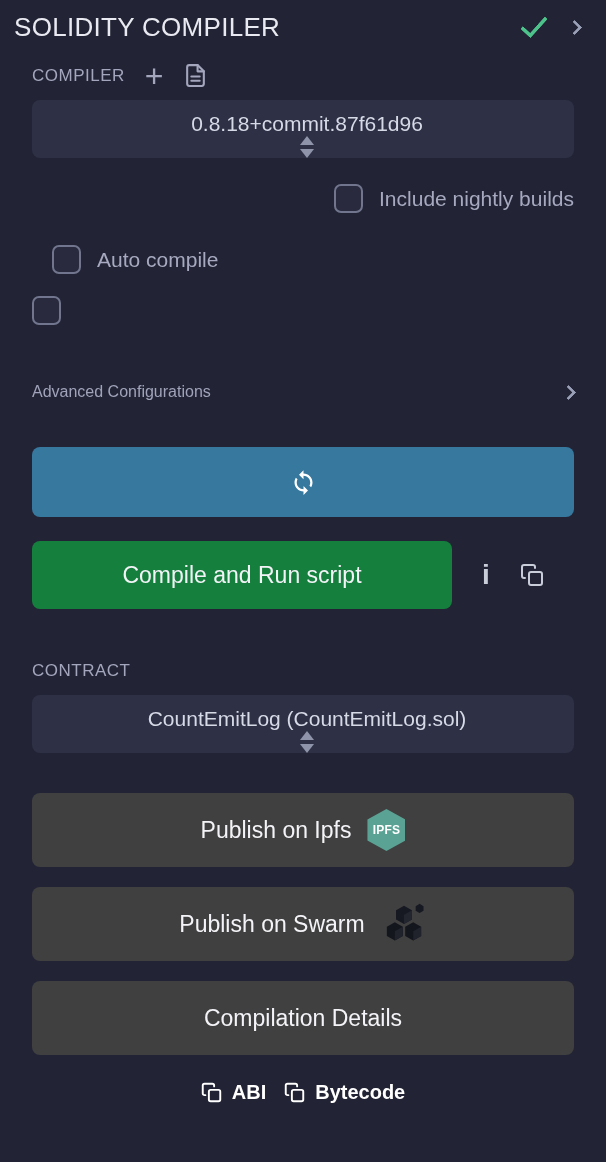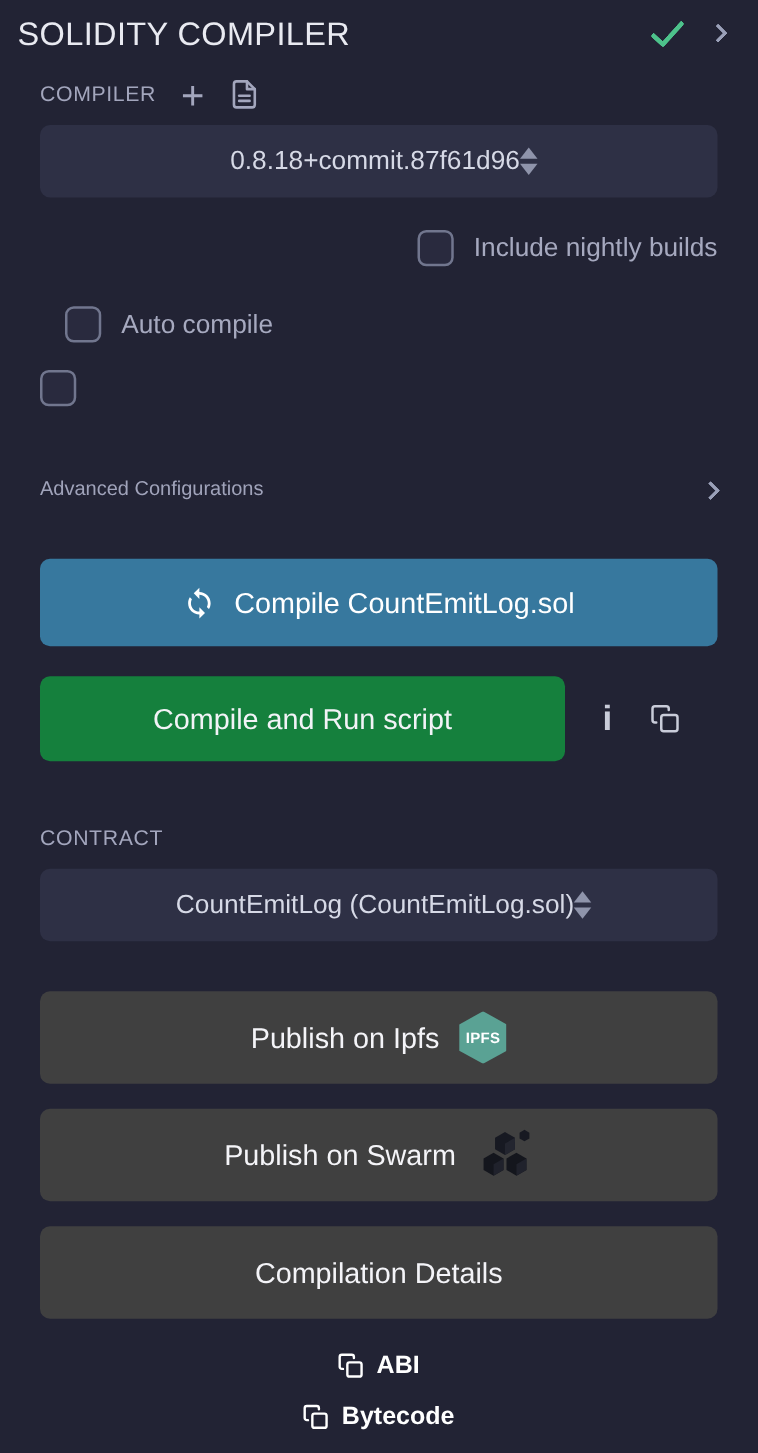--- a/index.html
+++ b/index.html
@@ -18,21 +18,21 @@
   .checkmark { display:inline-block; width:14px; height:26px; border-right:4px solid #4dc28b; border-bottom:4px solid #4dc28b; transform:rotate(42deg); border-radius:2px; margin-top:-8px; }
   .chev { display:inline-block; width:11px; height:11px; border-top:3px solid #9aa0b8; border-right:3px solid #9aa0b8; transform:rotate(45deg); border-radius:1px; }
 
   
   .compiler-row { margin:20px 32px 0; display:flex; align-items:center; gap:20px; color:#a3a6bd; }
   .small-caps-label { font-size:17px; letter-spacing:.5px; color:#a3a6bd; }
   .plus-icon { font-size:32px; font-weight:300; line-height:22px; color:#a3a6bd; cursor:pointer; }
   .icon-btn { background:none; border:0; cursor:pointer; display:flex; align-items:center; padding:0; }
 
   
-  .select { margin:12px 32px 0; height:58px; background:#2e3045; border-radius:8px; display:flex; align-items:center; justify-content:center; padding:0 20px 0 28px; cursor:pointer; }
+  .select { margin:12px 32px 0; height:58px; background:#2e3045; border-radius:8px; display:flex; align-items:center; justify-content:flex-end; padding:0 20px 0 28px; cursor:pointer;flex-direction:column; }
   .select-text { font-size:21px; color:#d6d9e6; }
   .updown { display:flex; flex-direction:column; gap:4px; }
   .tri-up { width:0; height:0; border-left:7px solid transparent; border-right:7px solid transparent; border-bottom:9px solid #8f94ab; }
   .tri-down { width:0; height:0; border-left:7px solid transparent; border-right:7px solid transparent; border-top:9px solid #8f94ab; }
 
   
   .check-row { display:flex; align-items:center; gap:16px; margin:0 32px; }
   .nightly { margin-top:26px; justify-content:flex-end; }
   .auto { margin-top:32px;padding-left:20px; }
   .hide { margin-top:22px; }
@@ -52,21 +52,21 @@
 
   .contract-label { margin:52px 32px 0; }
   .contract-select { margin-top:14px; }
 
   .pub-btn { margin:20px 32px 0; width:542px; height:74px; background:#404040; border:0; border-radius:8px; color:#f4f4f8; font-size:23px; display:flex; align-items:center; justify-content:center; gap:16px; cursor:pointer; }
   .pub-first { margin-top:40px; }
 
   .ipfs-badge { width:38px; height:42px; background:#5aa294; clip-path:polygon(50% 0%,100% 25%,100% 75%,50% 100%,0% 75%,0% 25%); display:flex; align-items:center; justify-content:center; font-size:12px; font-weight:bold; color:#ffffff; letter-spacing:.2px; }
 
   
-  .footer { margin:26px 32px 0; display:flex; justify-content:center; align-items:center; gap:18px;flex-direction:column; }
+  .footer { margin:26px 32px 0; display:flex; justify-content:center; align-items:center; gap:18px; }
   .footer-item { display:flex; align-items:center; gap:10px; color:#ffffff; font-size:20px; font-weight:600; cursor:pointer; }
 </style>
 </head>
 <body>
 
 <div class="header">
   <div class="header-title">SOLIDITY COMPILER</div>
   <div class="header-icons">
     <span class="checkmark"></span>
     <span><span class="chev"></span></span>
@@ -110,21 +110,20 @@
 
 <div class="advanced-row">
   <span class="advanced-label">Advanced Configurations</span>
   <span class="chev"></span>
 </div>
 
 <button class="compile-btn">
   <svg viewBox="0 0 24 24" width="27" height="27" fill="#ffffff">
     <path d="M12 4V1L8 5l4 4V6c3.31 0 6 2.69 6 6 0 1.01-.25 1.97-.7 2.8l1.46 1.46C19.54 15.03 20 13.57 20 12c0-4.42-3.58-8-8-8zm0 14c-3.31 0-6-2.69-6-6 0-1.01.25-1.97.7-2.8L5.24 7.74C4.46 8.97 4 10.43 4 12c0 4.42 3.58 8 8 8v3l4-4-4-4v3z"></path>
   </svg>
-  <span>Compile CountEmitLog.sol</span>
 </button>
 
 <div class="run-row">
   <button class="run-btn">Compile and Run script</button>
   <i class="info-glyph">i</i>
   <button class="icon-btn">
     <svg viewBox="0 0 24 24" width="24" height="24" fill="none" stroke="#c9ccd9" stroke-width="2" stroke-linecap="round" stroke-linejoin="round">
       <rect x="9" y="9" width="13" height="13" rx="2" ry="2"></rect>
       <path d="M5 15H4a2 2 0 0 1-2-2V4a2 2 0 0 1 2-2h9a2 2 0 0 1 2 2v1"></path>
     </svg>

